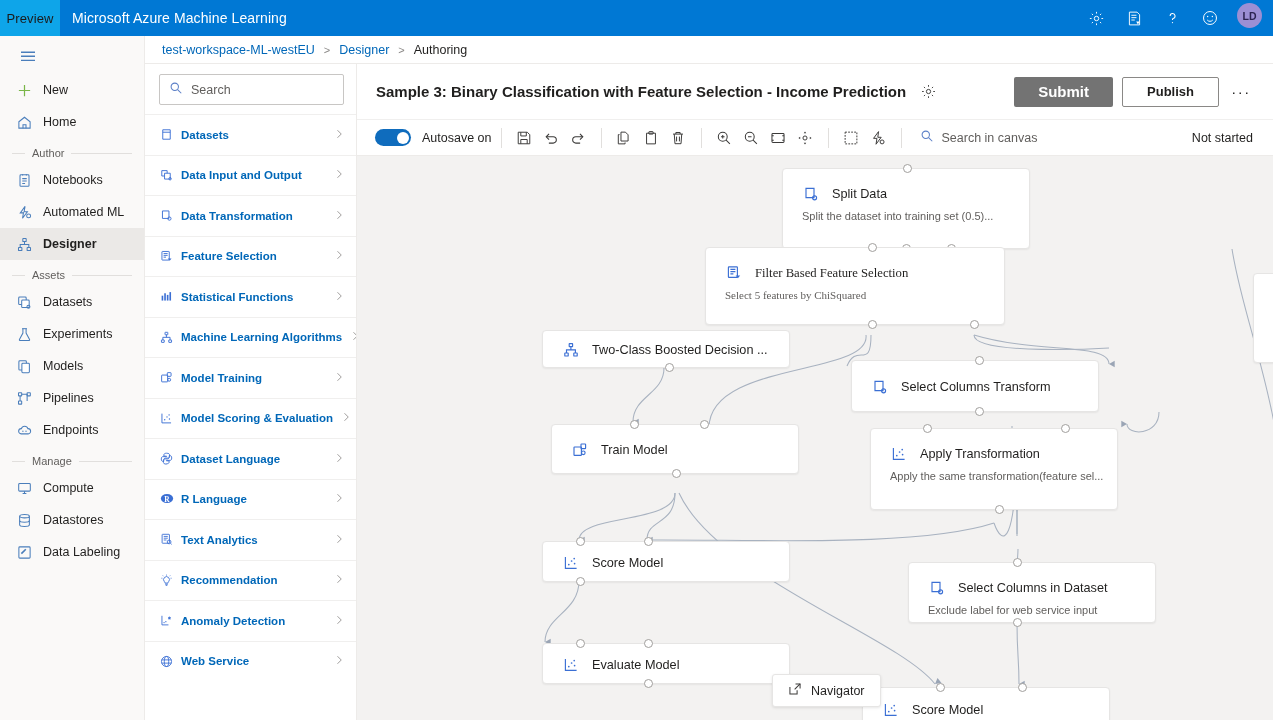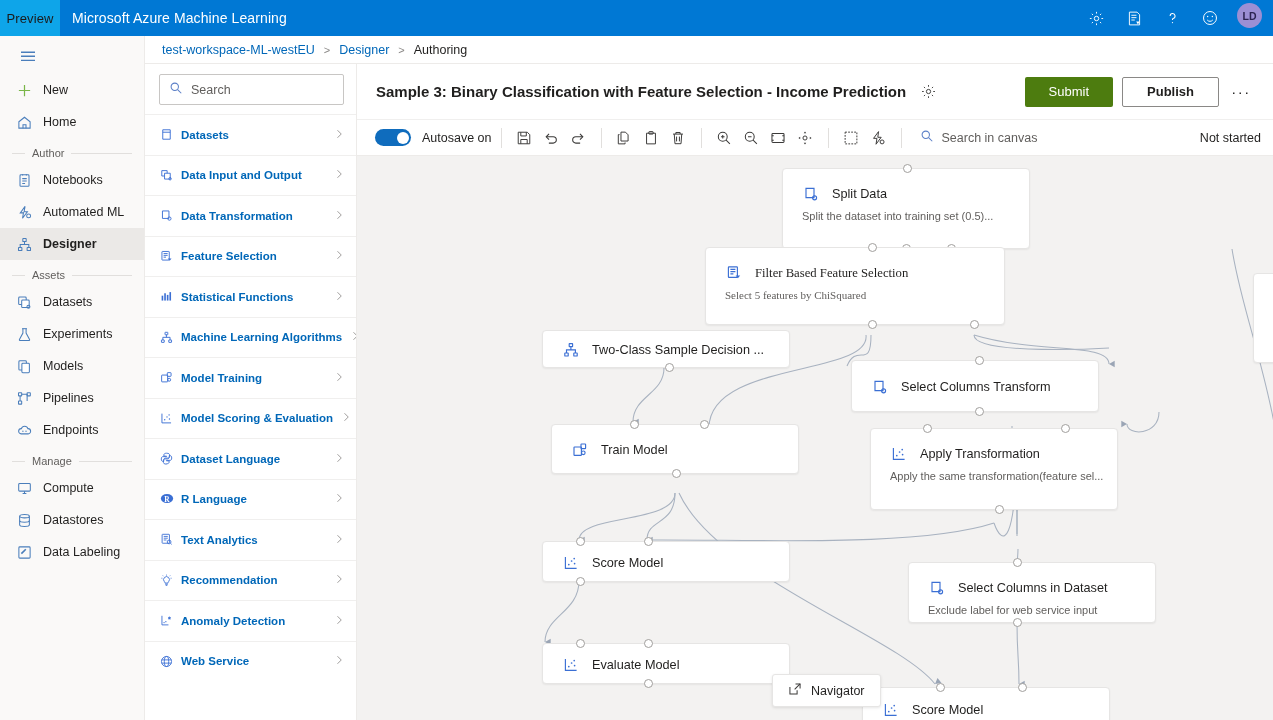--- a/index.html
+++ b/index.html
@@ -96,22 +96,22 @@
   
   .canvas-header {
     position: absolute; top: 64px; left: 357px; width: 916px; height: 56px;
     background: #ffffff; display: flex; align-items: center; padding: 0 19px 0 19px;
     border-bottom: 1px solid #f0efee;
   }
   .pipeline-title { font-size: 15px; font-weight: bold; color: #201f1e; }
   .title-gear { margin-left: 14px; cursor: pointer; color: #3b3a39; display:flex; }
   .hdr-actions { margin-left: auto; display: flex; align-items: center; gap: 9px; }
   .btn-primary {
-    background: #4d7c0f; color: #fff; border: none; height: 30px; padding: 0 24px;
-    font-size: 13px; font-weight: normal; border-radius: 2px; cursor: pointer;
+    background: #737373; color: #fff; border: none; height: 30px; padding: 0 24px;
+    font-size: 15px; font-weight: bold; border-radius: 2px; cursor: pointer;
     font-family: "Liberation Sans", sans-serif;
   }
   .btn-secondary {
     background: #fff; color: #201f1e; border: 1px solid #8a8886; height: 30px;
     padding: 0 24px; font-size: 13px; font-weight: bold; border-radius: 2px; cursor: pointer;
     font-family: "Liberation Sans", sans-serif;
   }
   .more-btn {
     width: 26px; height: 30px; display: flex; align-items: center; justify-content: center;
     color: #201f1e; font-size: 15px; cursor: pointer; letter-spacing: 1.5px;
@@ -136,21 +136,21 @@
   .tool-btn {
     width: 27px; height: 27px; display: flex; align-items: center; justify-content: center;
     cursor: pointer; color: #3b3a39; border-radius: 2px;
   }
   .canvas-search { display: flex; align-items: center; gap: 8px; margin-left: 9px; }
   .canvas-search input {
     border: none; outline: none; font-size: 12.5px; width: 180px;
     font-family: "Liberation Sans", sans-serif; color: #201f1e;
   }
   .canvas-search input::placeholder { color: #605e5c; }
-  .run-status { margin-left: auto; font-size: 12.5px; color: #201f1e; padding-right: 12px; }
+  .run-status { margin-left: auto; font-size: 12.5px; color: #201f1e; padding-right: 20px; }
 
   
   .canvas {
     position: absolute; top: 156px; left: 357px; width: 916px; height: 564px;
     background: #f3f2f1; overflow: hidden;
   }
   .canvas svg.edges { position: absolute; top: 0; left: 0; width: 916px; height: 564px; }
 
   .node {
     position: absolute; background: #ffffff; border: 1px solid #e6e5e4;
@@ -816,21 +816,21 @@
   <div class="node" style="left:185px; top:174px; width:248px; height:38px;">
     <div class="node-head">
       <span class="node-icon">
         <svg width="16" height="16" viewBox="0 0 16 16" fill="none" stroke="#3b6fd4" stroke-width="1.15">
           <rect x="6.2" y="1.6" width="3.4" height="3" rx=".3"></rect>
             <rect x="1.8" y="11" width="3.4" height="3" rx=".3"></rect>
           <rect x="10.8" y="11" width="3.4" height="3" rx=".3"></rect>
             <path d="M7.9 4.6v3.2M3.5 11V7.8h8.9V11"></path>
         </svg>
       </span>
-      <span class="node-title">Two-Class Sample Decision ...</span>
+      <span class="node-title">Two-Class Boosted Decision ...</span>
     </div>
     <span class="port" style="left:122px; bottom:-5px;"></span>
   </div>
 
   <div class="node" style="left:494px; top:204px; width:248px; height:52px;">
     <div class="node-head" style="height:52px;">
       <span class="node-icon">
         <svg width="16" height="16" viewBox="0 0 16 16" fill="none" stroke="#3b6fd4" stroke-width="1.15">
           <path d="M3 2.4h8v9.2H3z"></path>
             <circle cx="11.6" cy="11.8" r="2"></circle>

